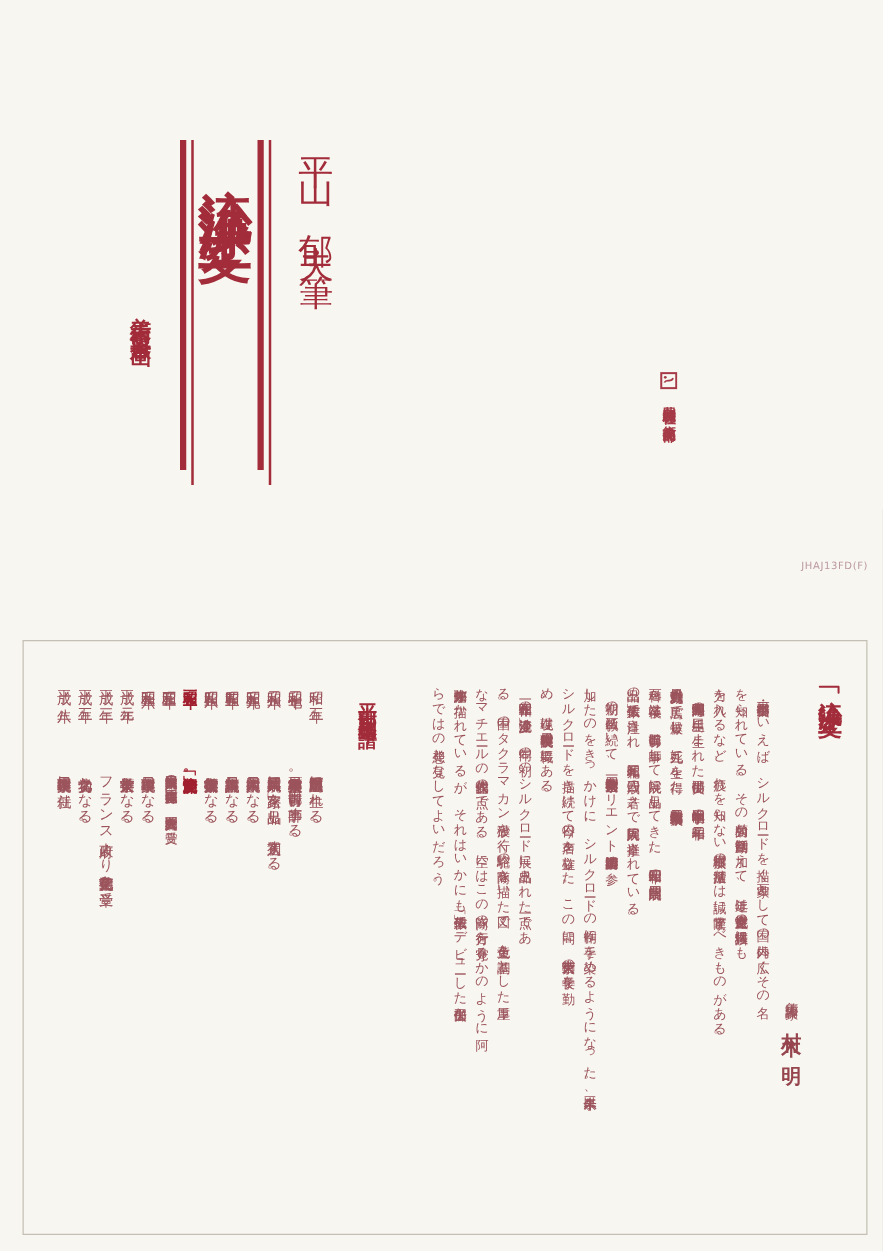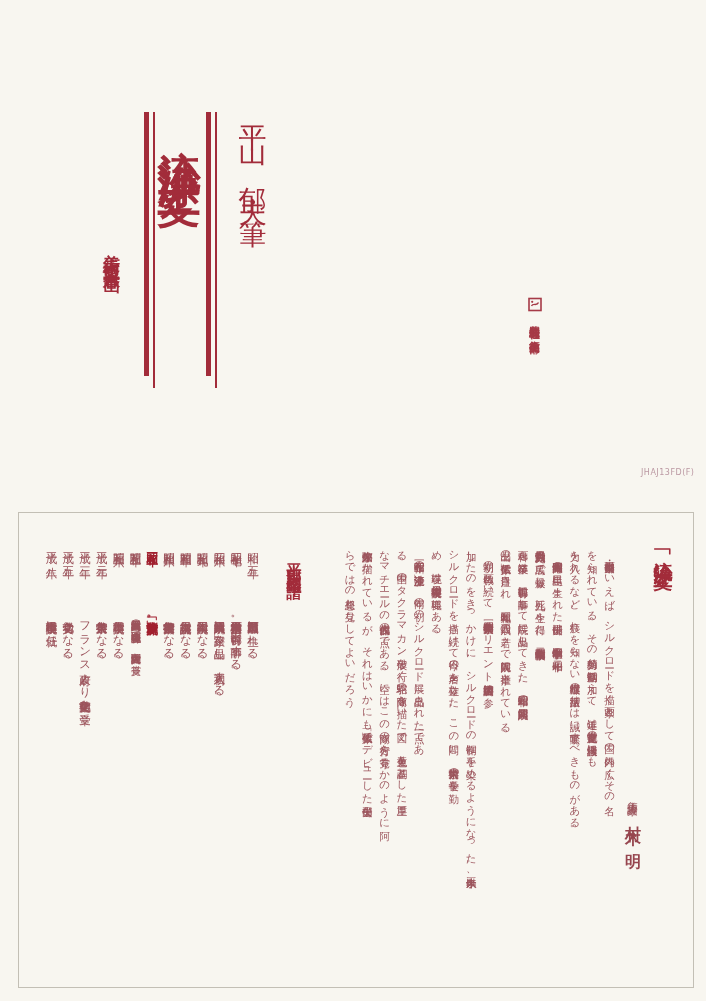--- a/index.html
+++ b/index.html
@@ -28,21 +28,21 @@
   .product-type{
     position:absolute;left:101px;top:240px;
     font-size:17px;letter-spacing:4px;color:#a22c3a;font-weight:600;
   }
   .publisher{
     position:absolute;left:528px;top:297px;
     font-size:10.5px;letter-spacing:0.5px;color:#a63a47;font-weight:700;
   }
   .publisher .logo{display:inline-block;width:14px;height:15px;margin-inline-end:5px;}
   .print-code{
-    position:absolute;left:641px;top:468px;
+    position:absolute;left:641px;top:448px;
     font-size:8px;letter-spacing:0.5px;color:#bb98a2;
     font-family:"DejaVu Sans","Liberation Sans",sans-serif;
   }
 
   
   .bio-box{
     position:absolute;left:18px;top:512px;width:676px;height:476px;
     border:1px solid #c3bfb5;box-sizing:border-box;background:#f8f6f0;
   }
   .essay{

